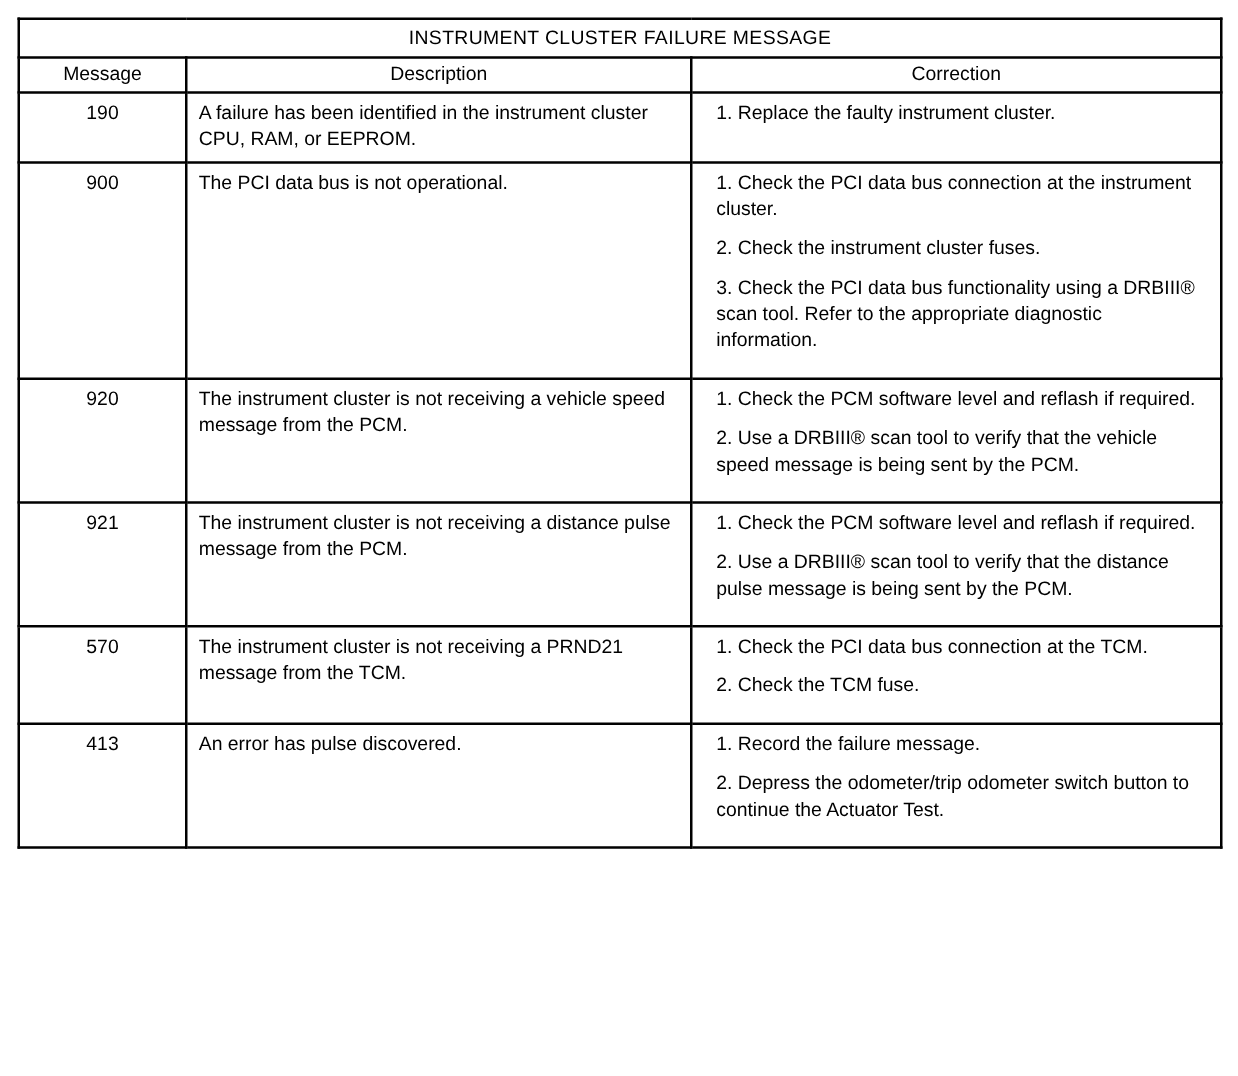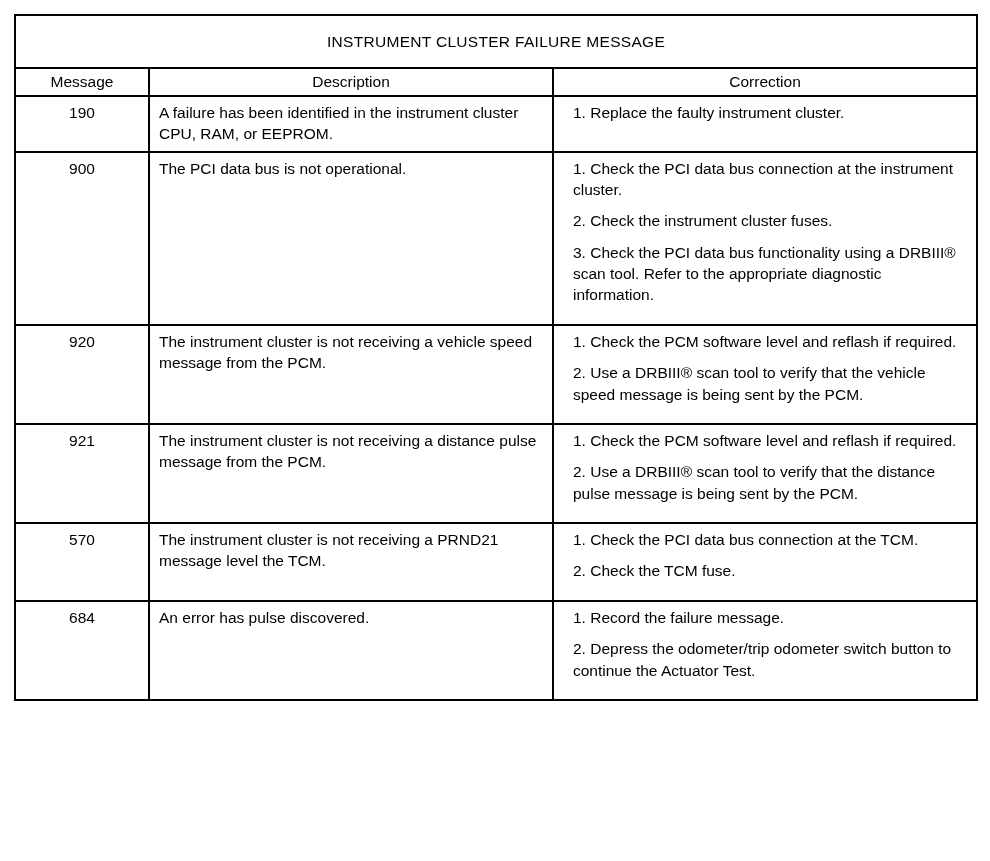--- a/index.html
+++ b/index.html
@@ -25,21 +25,21 @@
   table.failure-table td {
     border: 2px solid #000000;
     vertical-align: top;
     font-size: 15.5px;
     line-height: 1.38;
   }
   th.table-title {
     text-align: center;
     font-weight: normal;
     font-size: 16px;
-    padding: 15px 6px;
+    padding: 4px 6px;
     letter-spacing: 0.3px;
   }
   th.col-header {
     font-weight: normal;
     font-size: 15.5px;
     padding: 2px 6px;
   }
   col.col-message { width: 134px; }
   col.col-description { width: 404px; }
   col.col-correction { width: 424px; }
@@ -105,28 +105,28 @@
         <tr>
           <td class="msg">921</td>
           <td class="desc">The instrument cluster is not receiving a distance pulse message from the PCM.</td>
           <td class="corr">
             <p class="step">1. Check the PCM software level and reflash if required.</p>
             <p class="step">2. Use a DRBIII® scan tool to verify that the distance pulse message is being sent by the PCM.</p>
           </td>
         </tr>
         <tr>
           <td class="msg">570</td>
-          <td class="desc">The instrument cluster is not receiving a PRND21 message level the TCM.</td>
+          <td class="desc">The instrument cluster is not receiving a PRND21 message from the TCM.</td>
           <td class="corr">
             <p class="step">1. Check the PCI data bus connection at the TCM.</p>
             <p class="step">2. Check the TCM fuse.</p>
           </td>
         </tr>
         <tr>
-          <td class="msg">684</td>
+          <td class="msg">413</td>
           <td class="desc">An error has pulse discovered.</td>
           <td class="corr">
             <p class="step">1. Record the failure message.</p>
             <p class="step">2. Depress the odometer/trip odometer switch button to continue the Actuator Test.</p>
           </td>
         </tr>
       </tbody>
   </table>
 </div>
 

